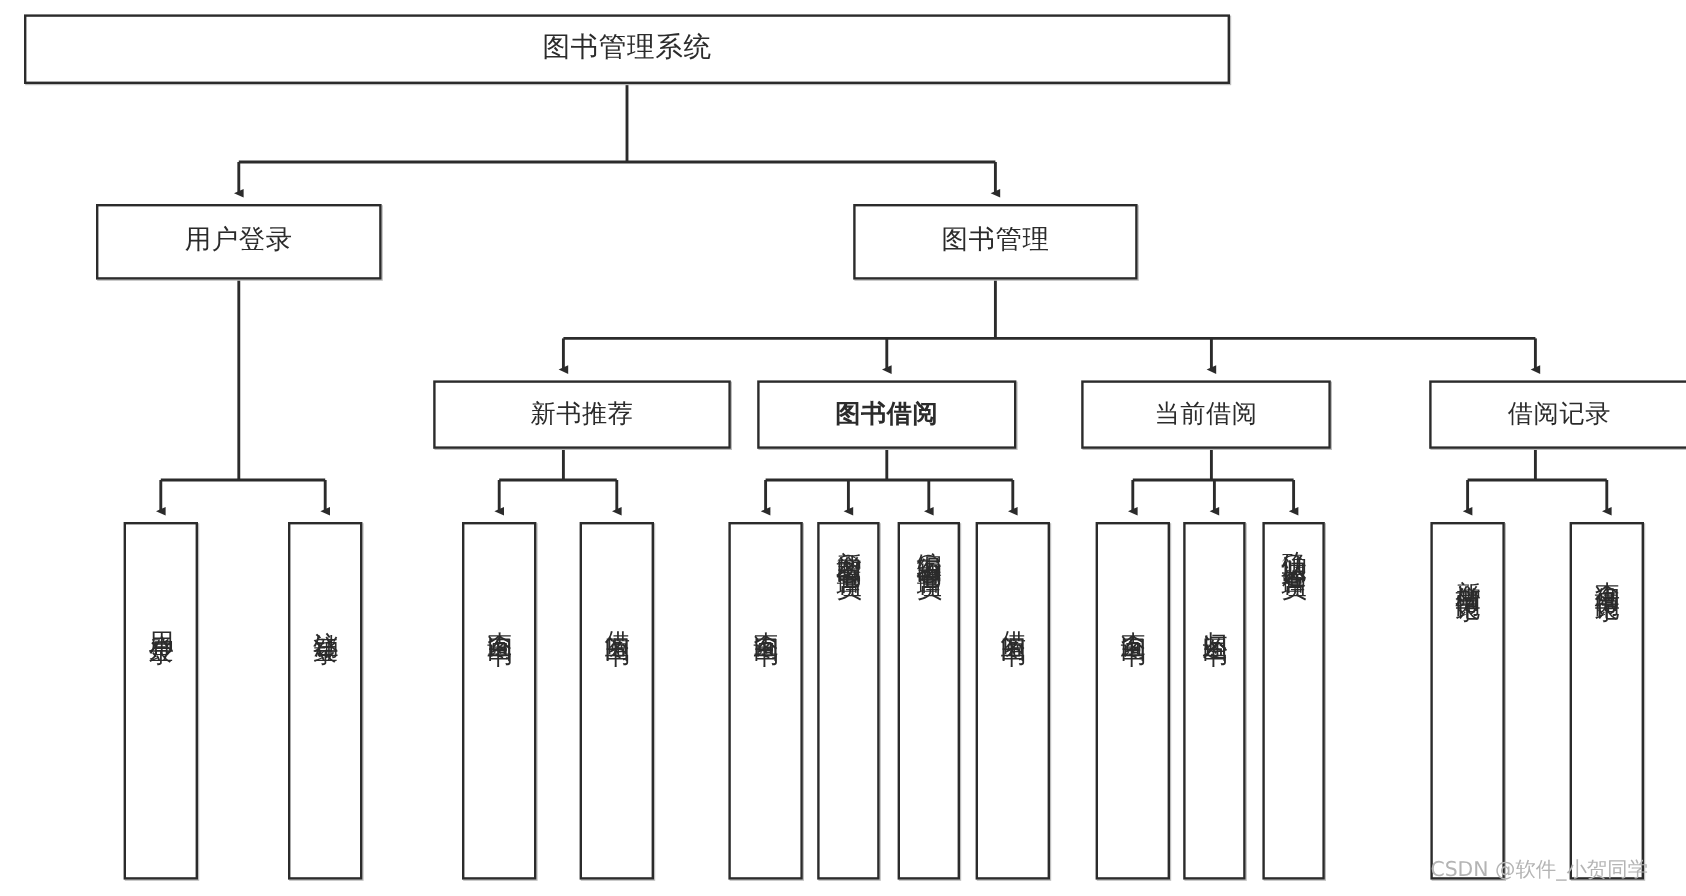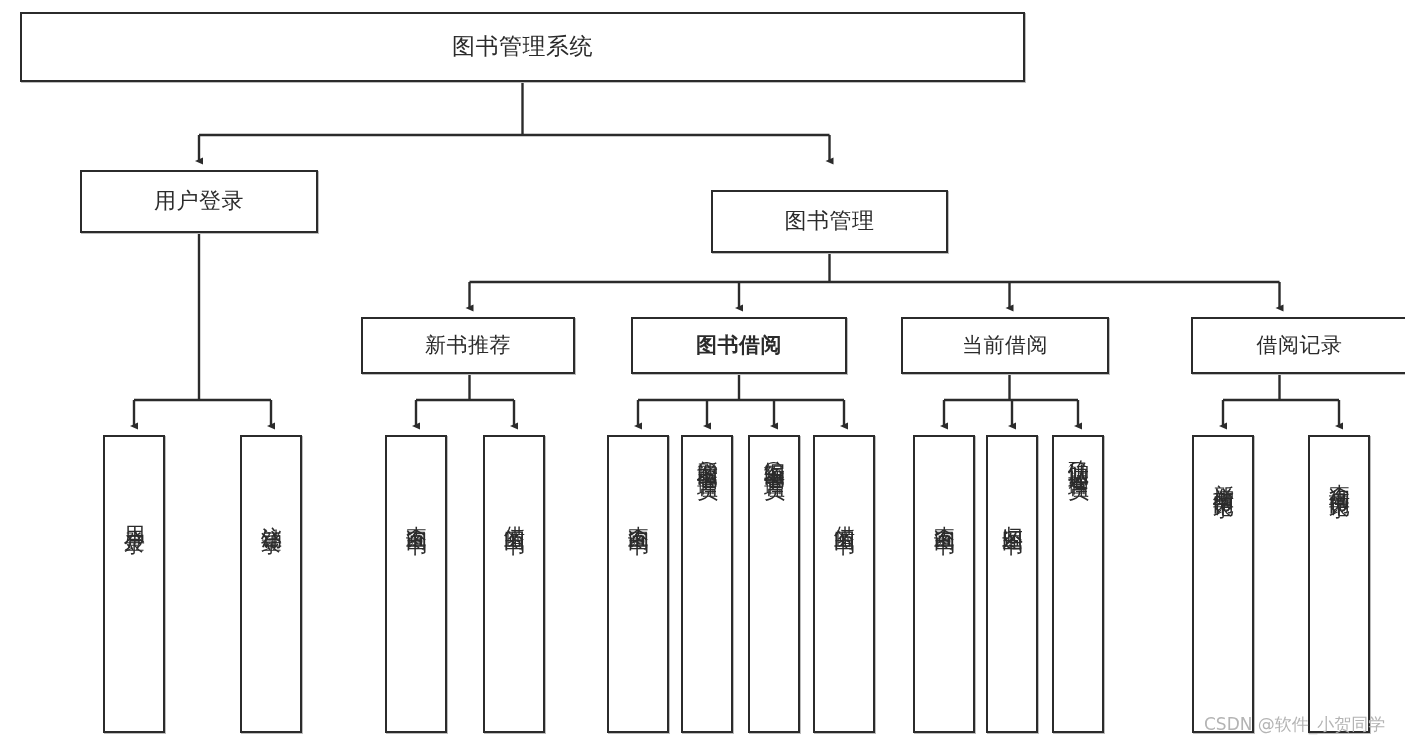--- a/index.html
+++ b/index.html
@@ -68,21 +68,20 @@
   }
   .node.leaf.mid .node-label {
     margin-top: 24px;
   }
   .watermark {
     position: absolute;
     font-size: 17px;
     color: #b4b4b4;
     white-space: nowrap;
     user-select: none;
-    padding-left: 12px;
   }
 </style>
 </head>
 <body>
 
 <div id="diagram">
 
   <svg id="connectors" viewBox="0 0 1405 747">
     <defs>
       <marker id="arrowhead" markerWidth="9" markerHeight="9" refX="4.2" refY="4.4" orient="auto" markerUnits="userSpaceOnUse">
@@ -120,30 +119,30 @@
         <path d="M 1012 400 L 1012 426" marker-end="url(#arrowhead)"></path>
         <path d="M 1078 400 L 1078 426" marker-end="url(#arrowhead)"></path>
         <path d="M 1279.5 374 L 1279.5 400"></path>
         <path d="M 1223 400 L 1339 400"></path>
         <path d="M 1223 400 L 1223 426" marker-end="url(#arrowhead)"></path>
         <path d="M 1339 400 L 1339 426" marker-end="url(#arrowhead)"></path>
       </g>
   </svg>
 
   <div id="node-layer">
-      <div class="node level-0" style="left: 20px; top: 12px; width: 1005px; height: 70px;">
+      <div class="node level-0" style="left: 20px; top: 12px; width: 1005px; height: 58px;">
         <span class="node-label">图书管理系统</span>
       </div>
       <div class="node level-1" style="left: 80px; top: 170px; width: 238px; height: 63px;">
         <span class="node-label">用户登录</span>
       </div>
-      <div class="node level-1" style="left: 711px; top: 170px; width: 237px; height: 63px; margin-top: 20px;">
+      <div class="node level-1" style="left: 711px; top: 170px; width: 237px; height: 63px;">
         <span class="node-label">图书管理</span>
       </div>
-      <div class="node level-2" style="left: 361px; top: 317px; width: 214px; height: 57px;">
+      <div class="node level-2" style="left: 361px; top: 317px; width: 248px; height: 57px;">
         <span class="node-label">新书推荐</span>
       </div>
       <div class="node level-2" style="left: 631px; top: 317px; width: 216px; height: 57px; font-weight: bold;">
         <span class="node-label">图书借阅</span>
       </div>
       <div class="node level-2" style="left: 901px; top: 317px; width: 208px; height: 57px;">
         <span class="node-label">当前借阅</span>
       </div>
       <div class="node level-2" style="left: 1171px; top: 317px; width: 217px; height: 57px; margin-left: 20px;">
         <span class="node-label">借阅记录</span>

